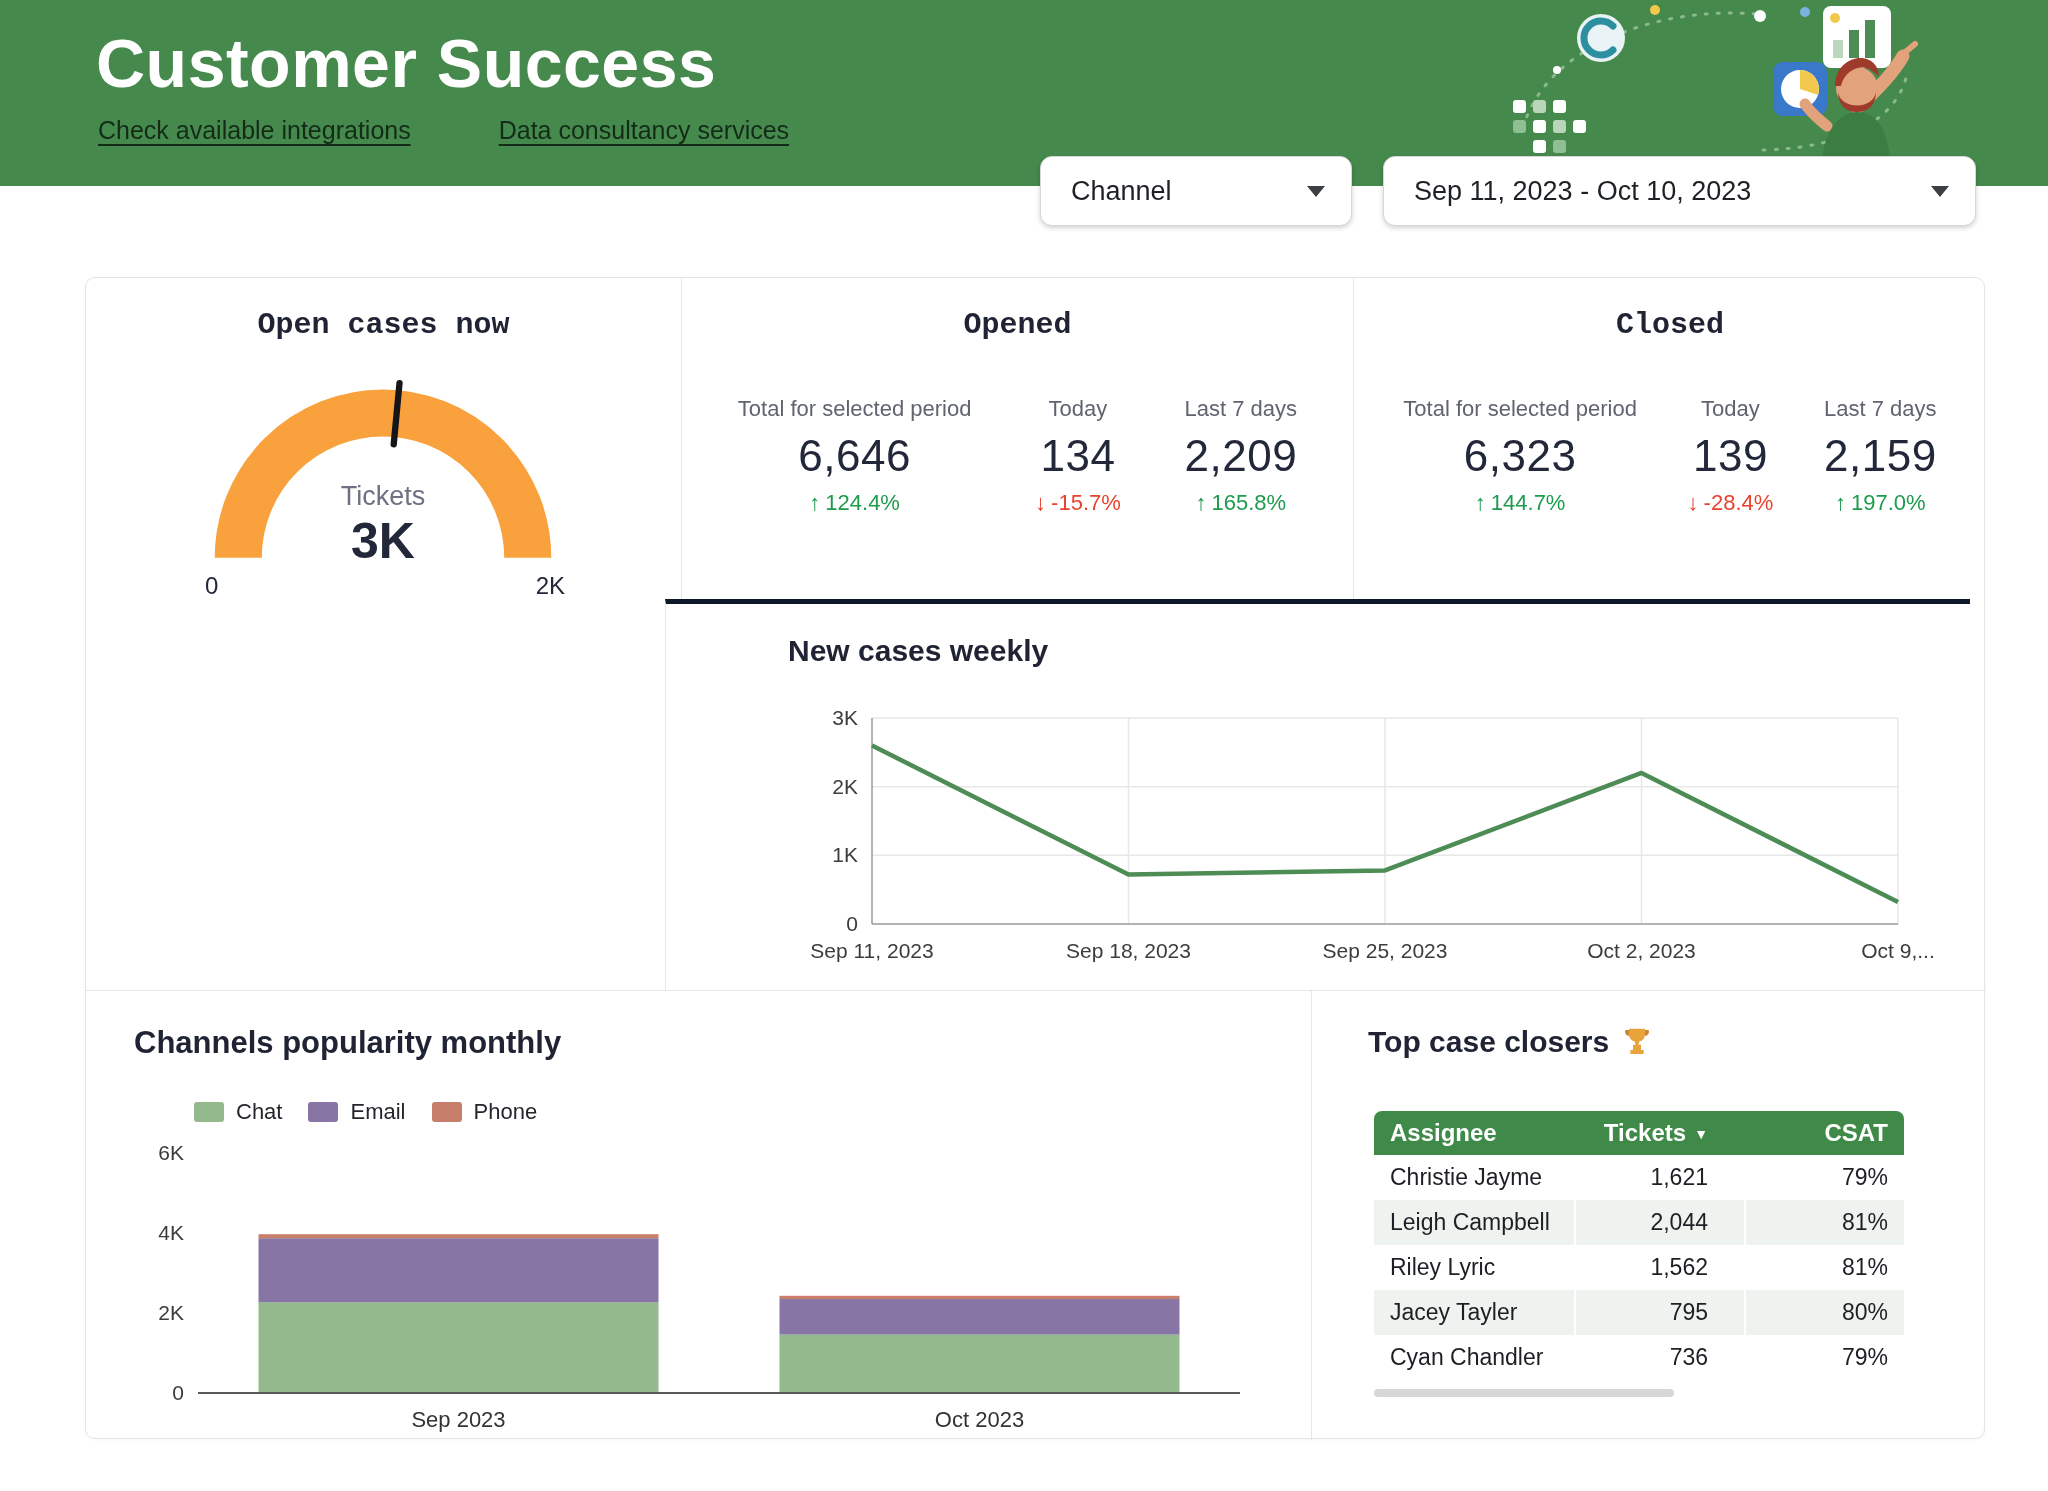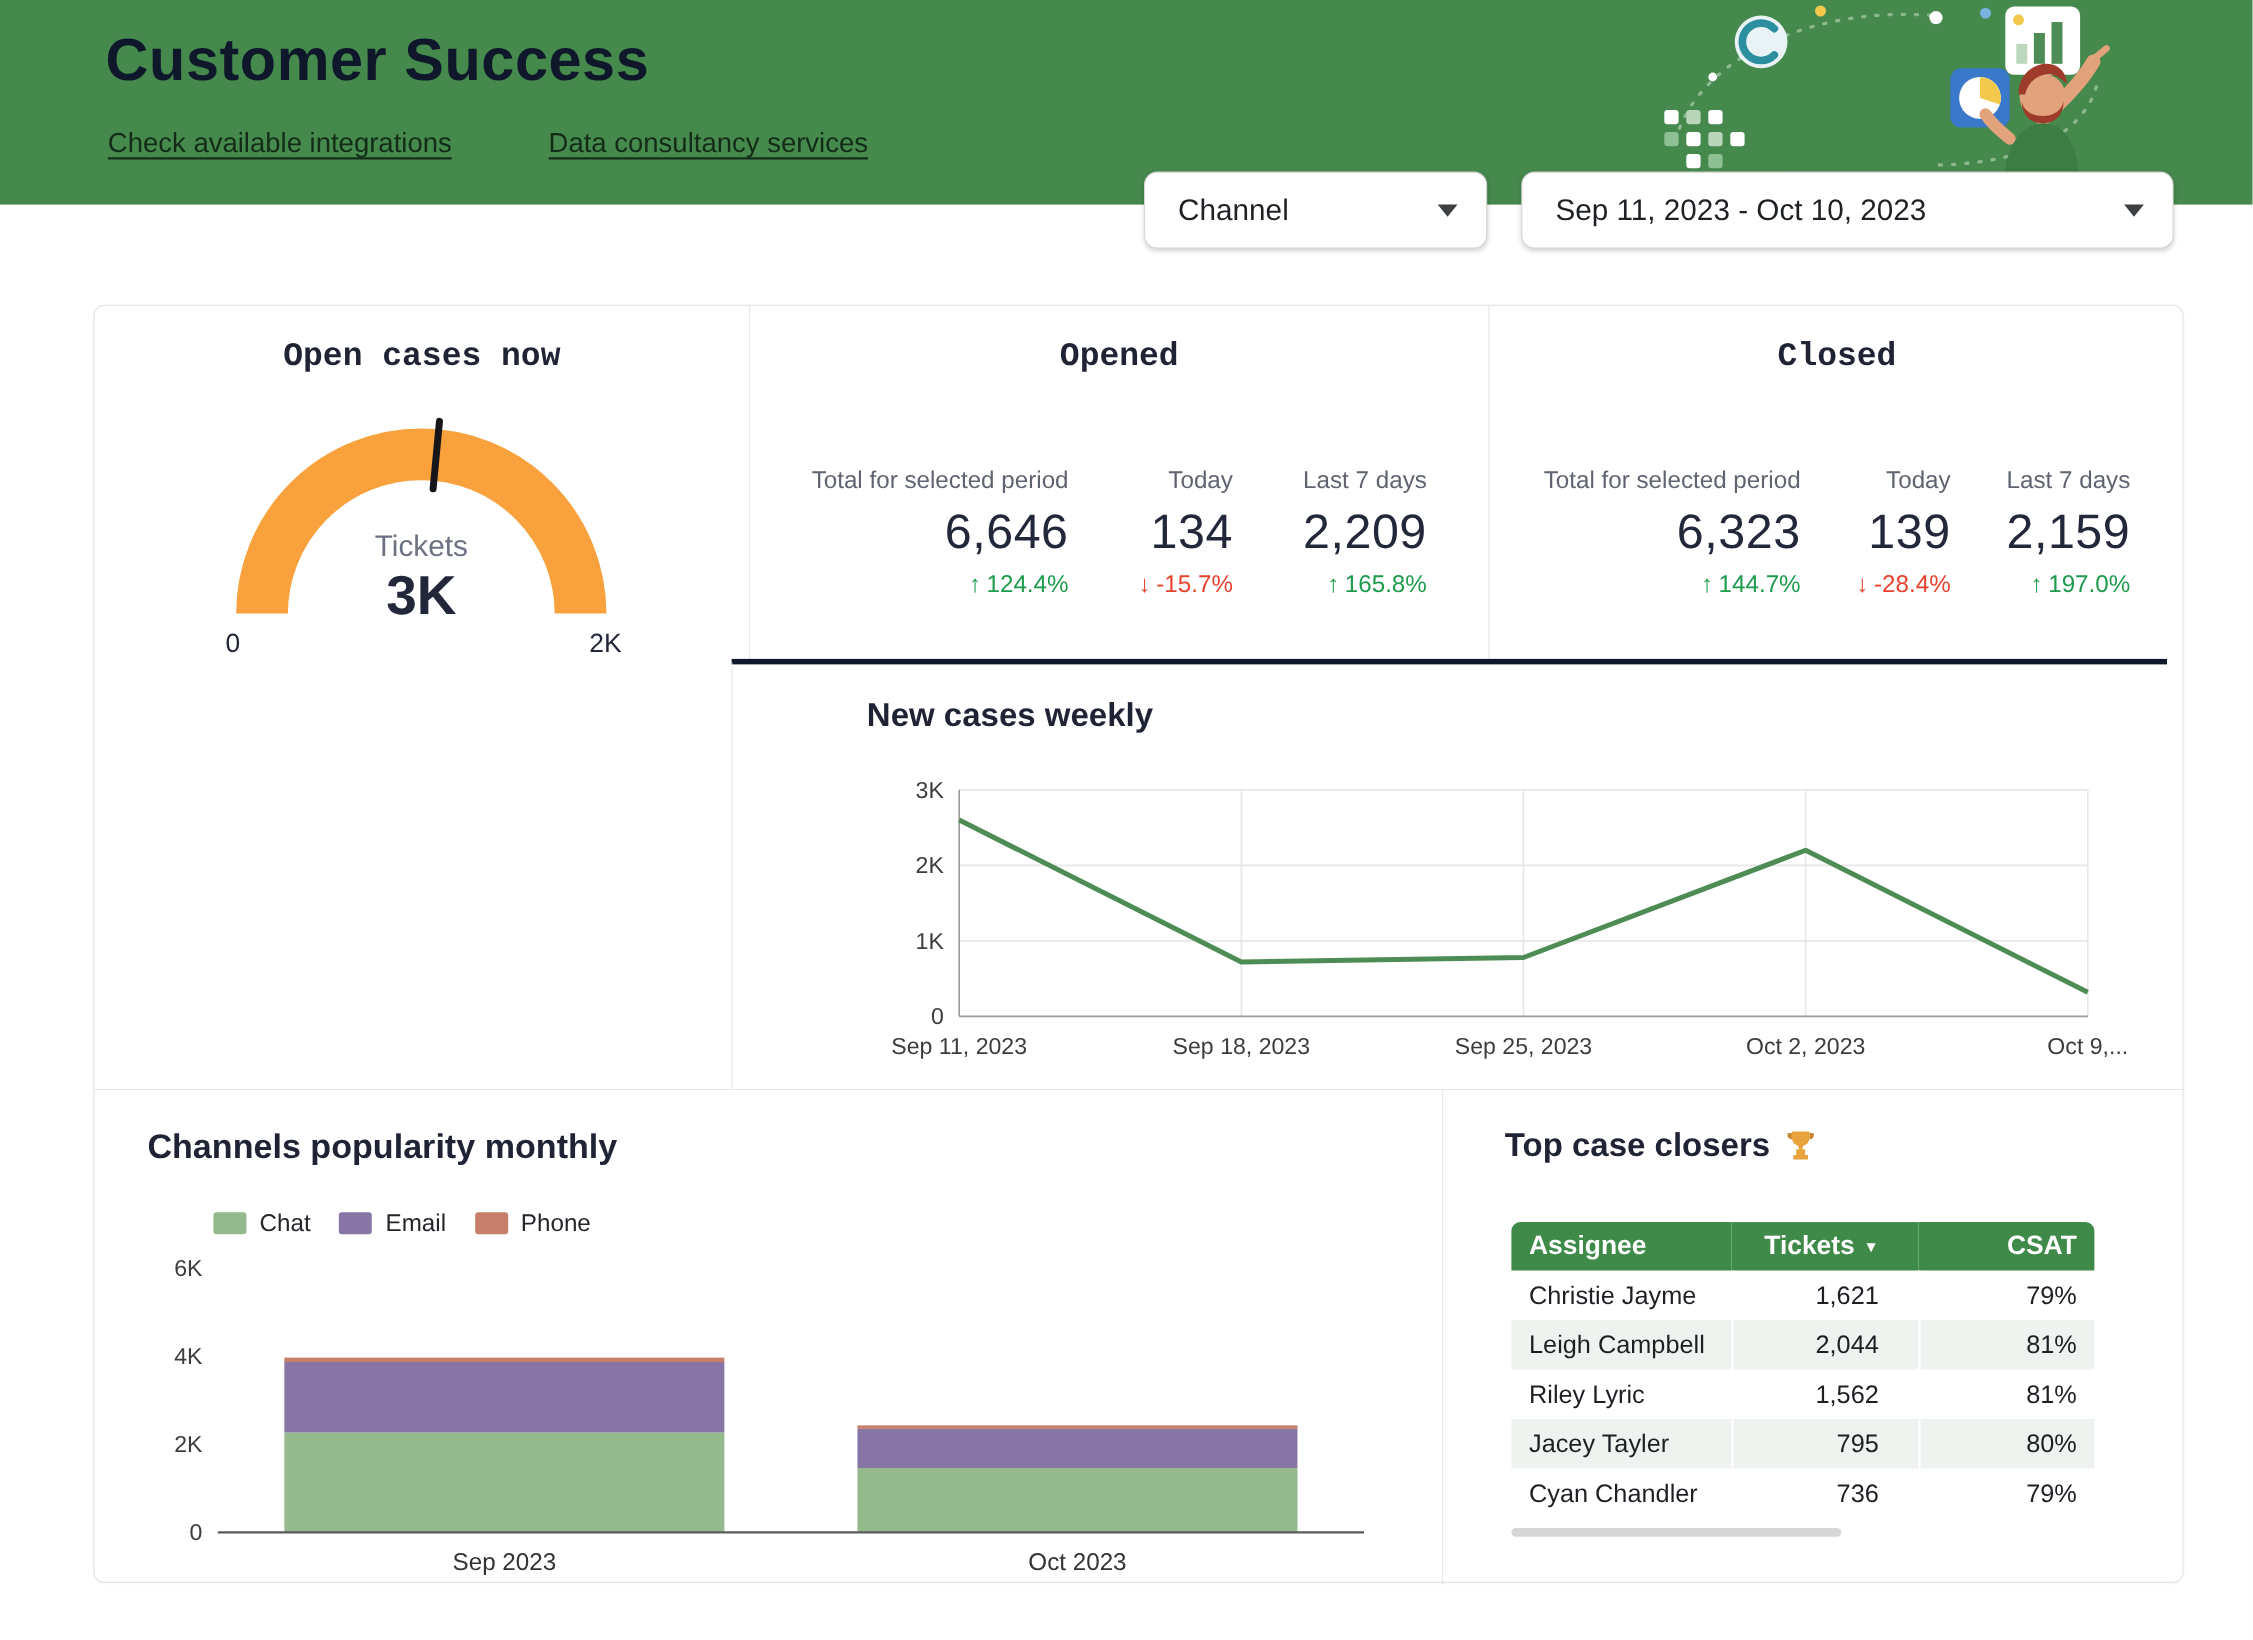--- a/index.html
+++ b/index.html
@@ -2,21 +2,21 @@
 <html><head>
 <meta charset="utf-8">
 <style>
   * { box-sizing: border-box; }
   html,body { margin:0; padding:0; background:#fbfbfc; }
   body { font-family:"Liberation Sans", sans-serif; }
   #app { position:relative; width:2048px; height:1491px; background:#ffffff; overflow:hidden; }
 
   
   .header { position:absolute; left:0; top:0; width:2048px; height:186px; background:#46894D; }
-  .page-title { position:absolute; left:96px; top:24px; font-size:54px; font-weight:700; color:#0f172a; letter-spacing:0.5px; }
+  .page-title { position:absolute; left:96px; top:24px; font-size:68px; font-weight:700; color:#ffffff; letter-spacing:0.5px; }
   .links { position:absolute; left:98px; top:116px; display:flex; gap:88px; }
   .link { font-size:25px; color:#132c17; text-decoration:underline; text-underline-offset:5px; cursor:pointer; }
   .illustration { position:absolute; left:1505px; top:0; width:420px; height:170px; z-index:1; }
 
   
   .dropdown { position:absolute; height:70px; background:#ffffff; border:1px solid #d5d8d5; border-radius:12px;
               box-shadow:0 2px 5px rgba(0,0,0,0.18); display:flex; align-items:center; justify-content:space-between;
               padding:0 26px 0 30px; font-size:27px; color:#1d2024; cursor:pointer; z-index:5; }
   .dd-channel { left:1040px; top:156px; width:312px; }
   .dd-date    { left:1383px; top:156px; width:593px; }
@@ -51,21 +51,21 @@
   .gauge-csat .gauge-center { bottom:40px; }
   .gauge-label { font-size:27px; color:#6d7283; margin-bottom:4px; }
   .gauge-value { font-size:50px; font-weight:700; color:#23273a; line-height:1.0; }
   .gauge-min, .gauge-max { position:absolute; font-size:24px; color:#23273a; }
   .gauge-min { left:12px;  bottom:-26px; }
   .gauge-max { right:8px;  bottom:-26px; }
   .gauge-csat .gauge-min { bottom:-22px; }
   .gauge-csat .gauge-max { bottom:-22px; }
 
   
-  .stats { position:absolute; left:24px; right:24px; top:118px; display:flex; justify-content:space-around; text-align:right;margin-top:28px; }
+  .stats { position:absolute; left:24px; right:24px; top:118px; display:flex; justify-content:space-around; text-align:center; }
   .stat-label { font-size:22px; color:#5f6470; }
   .stat-value { font-size:44px; font-weight:500; color:#23273a; margin-top:9px; letter-spacing:0.5px; }
   .stat-delta { font-size:22px; font-weight:500; margin-top:9px; }
   .stat-delta .arrow { margin-right:5px; font-weight:700; }
   .stat-delta.up   { color:#1E9B4D; }
   .stat-delta.down { color:#E8432E; }
 
   
   .chart-weekly   { position:absolute; left:140px; top:100px; width:1150px; height:268px; }
   .chart-channels { position:absolute; left:40px;  top:150px; width:1150px; height:300px; }

